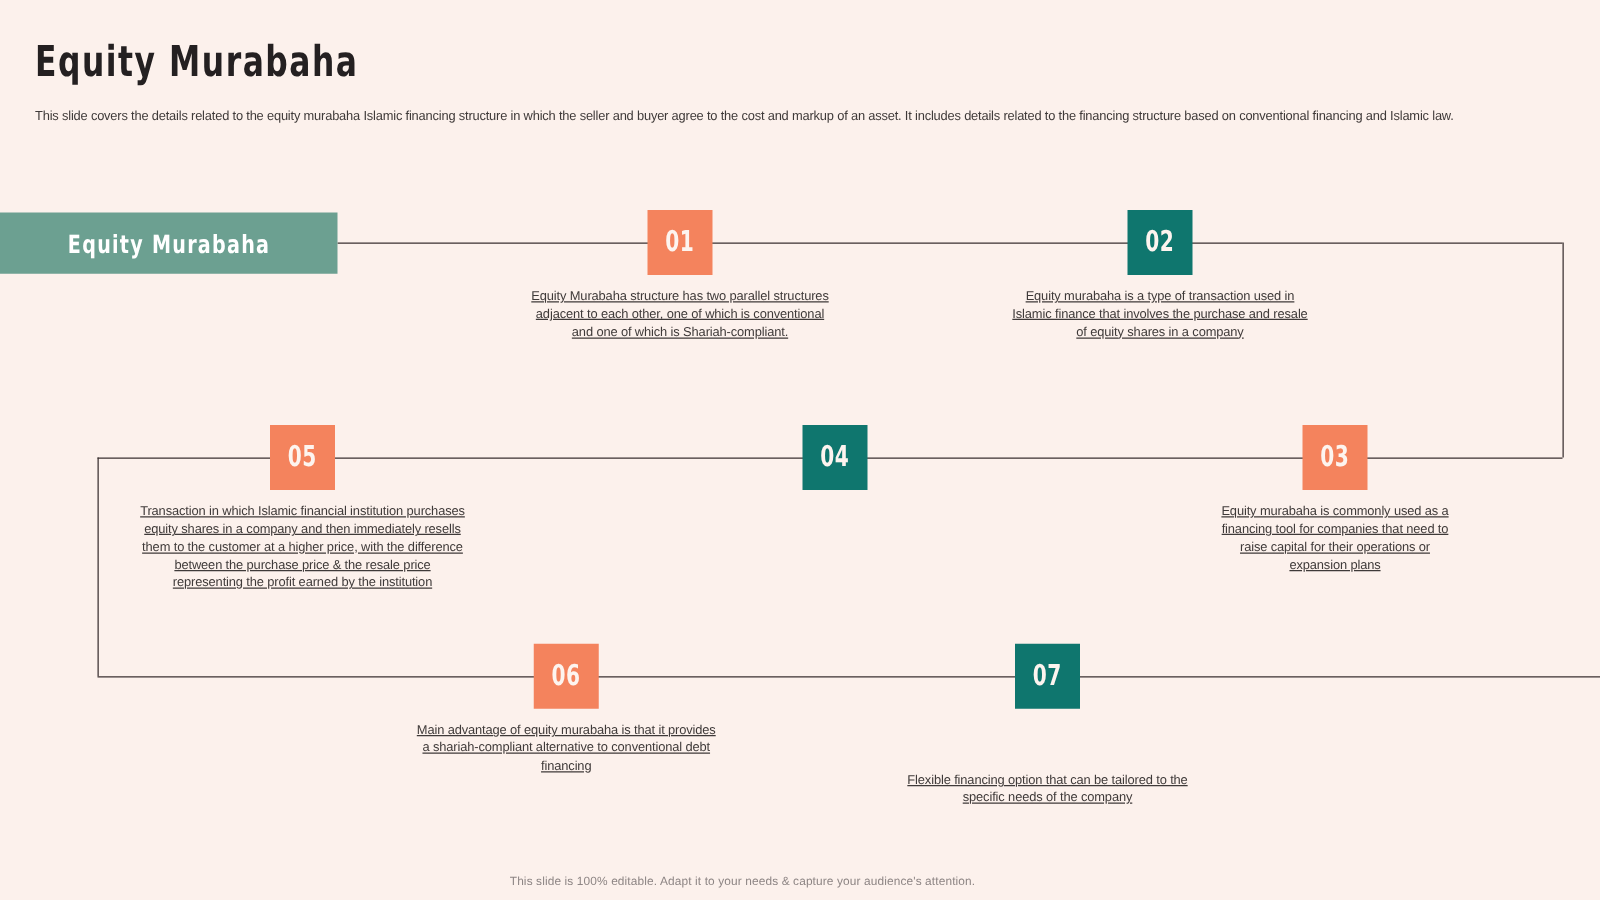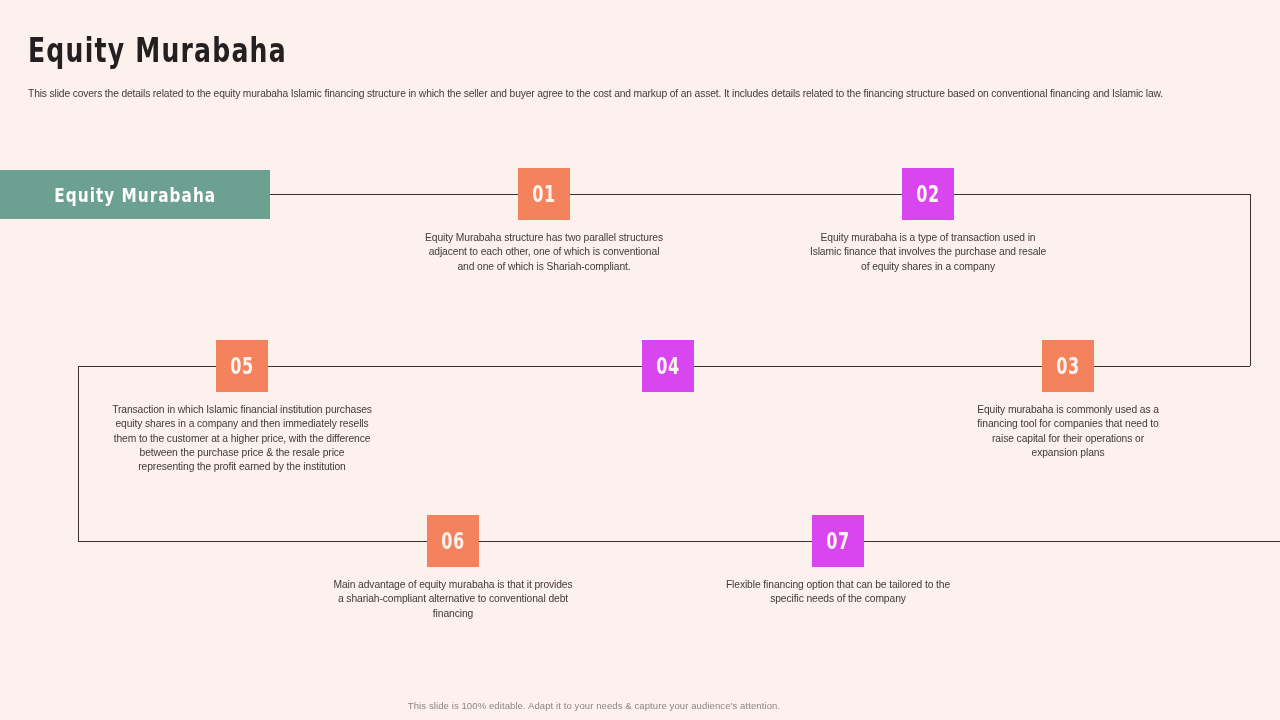--- a/index.html
+++ b/index.html
@@ -99,28 +99,29 @@
   .badge-num {
     font-family: "DejaVu Sans Condensed", "Liberation Sans Narrow", "Liberation Sans", sans-serif;
     font-size: 23px;
     font-weight: 700;
     color: #fdf4ef;
     letter-spacing: 0.5px;
     transform: scaleX(0.78);
     transform-origin: center;
   }
   .badge.orange { background: #f4835d; }
-  .badge.purple { background: #d946ef; }
+  .badge.purple { background: #0f766e; }
   .step-text {
     margin-top: 11px;
     font-size: 10.3px;
     line-height: 14.3px;
     color: #3f3a39;
     text-align: center;
     letter-spacing: -0.1px;
+    text-decoration: underline;
   }
   .step.w-wide { width: 260px; margin-left: -130px; }
   .step.w-narrow { width: 200px; margin-left: -100px; }
 
   
   .footer-note {
     position: absolute;
     left: 0;
     right: 0;
     top: 700px;
@@ -184,21 +185,21 @@
     <div class="step-text">Transaction in which Islamic financial institution purchases equity shares in a company and then immediately resells them to the customer at a higher price, with the difference between the purchase price &amp; the resale price representing the profit earned by the institution</div>
   </div>
 
   <div class="step" style="left:453px; top:515px;">
     <div class="badge orange">
       <span class="badge-num">06</span>
     </div>
     <div class="step-text">Main advantage of equity murabaha is that it provides a shariah-compliant alternative to conventional debt financing</div>
   </div>
 
-  <div class="step" style="left:838px; top:515px;">
+  <div class="step" style="left:838px; top:515px;gap:40px;">
     <div class="badge purple">
       <span class="badge-num">07</span>
     </div>
     <div class="step-text">Flexible financing option that can be tailored to the specific needs of the company</div>
   </div>
 
   <div class="footer-note">This slide is 100% editable. Adapt it to your needs &amp; capture your audience's attention.</div>
 
 </div>
 

